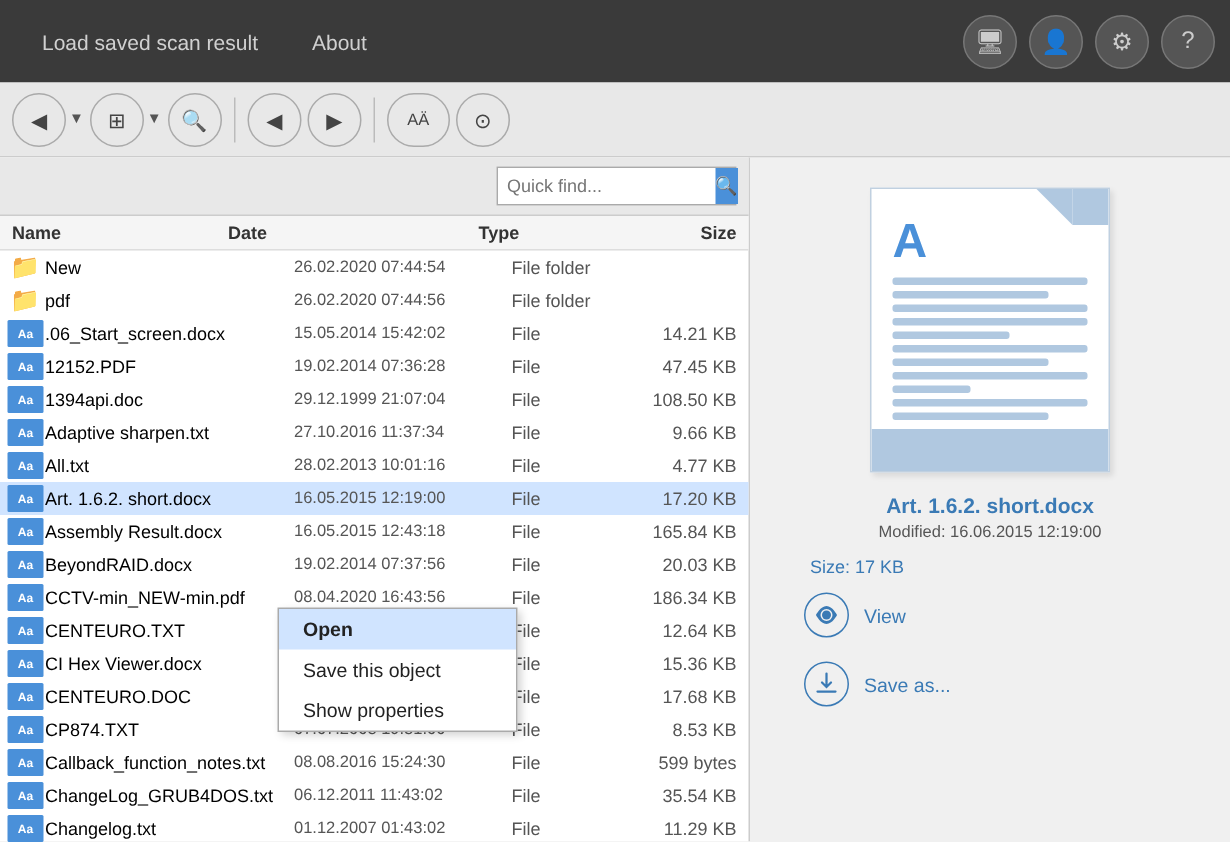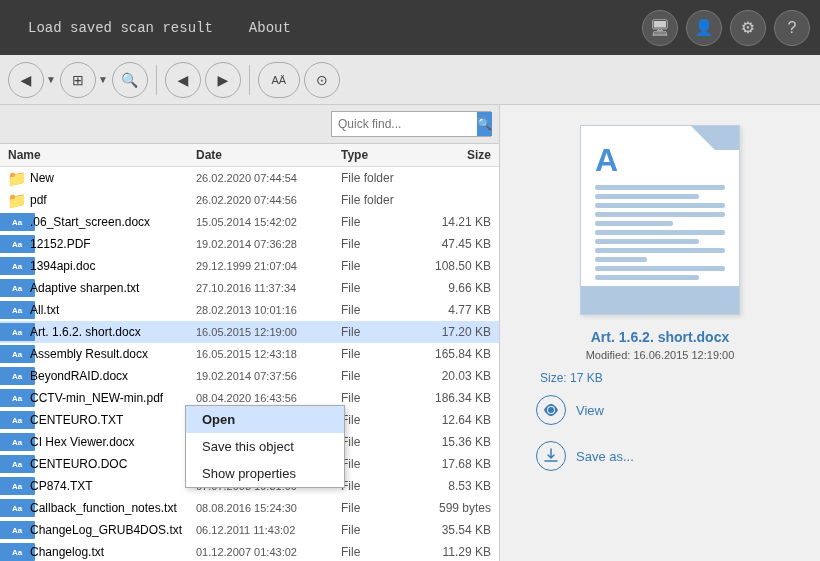--- a/index.html
+++ b/index.html
@@ -18,21 +18,20 @@
       display: flex;
       gap: 20px;
       flex: 1;
       padding-left: 10px;
     }
     .header-nav-item {
       color: #d0d0d0;
       cursor: pointer;
       font-size: 14px;
       padding: 4px 8px;
-      font-family: Liberation Mono, monospace;
     }
     .header-icons {
       display: flex;
       gap: 8px;
     }
     .header-icon-btn {
       width: 36px;
       height: 36px;
       border-radius: 50%;
       background: #555;
@@ -134,20 +133,21 @@
 
     
     .file-list-header {
       display: flex;
       padding: 4px 8px;
       background: #f5f5f5;
       border-bottom: 1px solid #ddd;
       font-weight: bold;
       font-size: 12px;
       color: #333;
+      gap: 22px;
     }
     .col-name { flex: 1; }
     .col-date { width: 145px; }
     .col-type { width: 80px; }
     .col-size { width: 70px; text-align: right; }
 
     
     .file-list {
       flex: 1;
       overflow-y: auto;
@@ -169,21 +169,21 @@
     .file-icon {
       width: 18px;
       height: 18px;
       margin-right: 4px;
       display: flex;
       align-items: center;
       justify-content: center;
       flex-shrink: 0;
     }
     .doc-icon {
-      width: 36px;
+      width: 24px;
       height: 18px;
       background: #4a90d9;
       border-radius: 1px;
       display: flex;
       align-items: center;
       justify-content: center;
       color: white;
       font-size: 8px;
       font-weight: bold;
       flex-shrink: 0;

